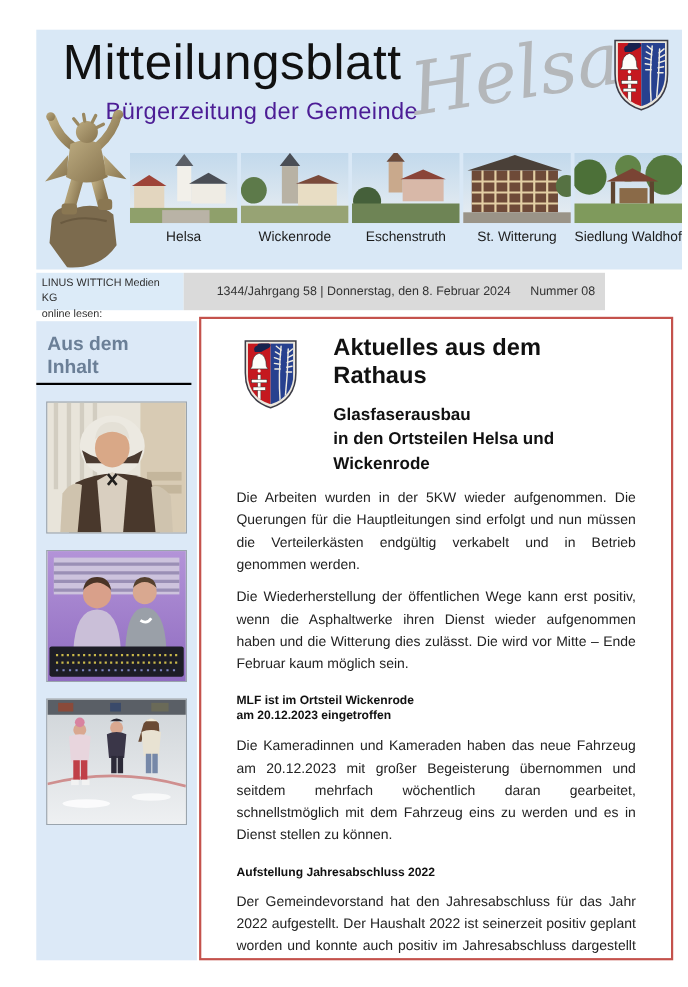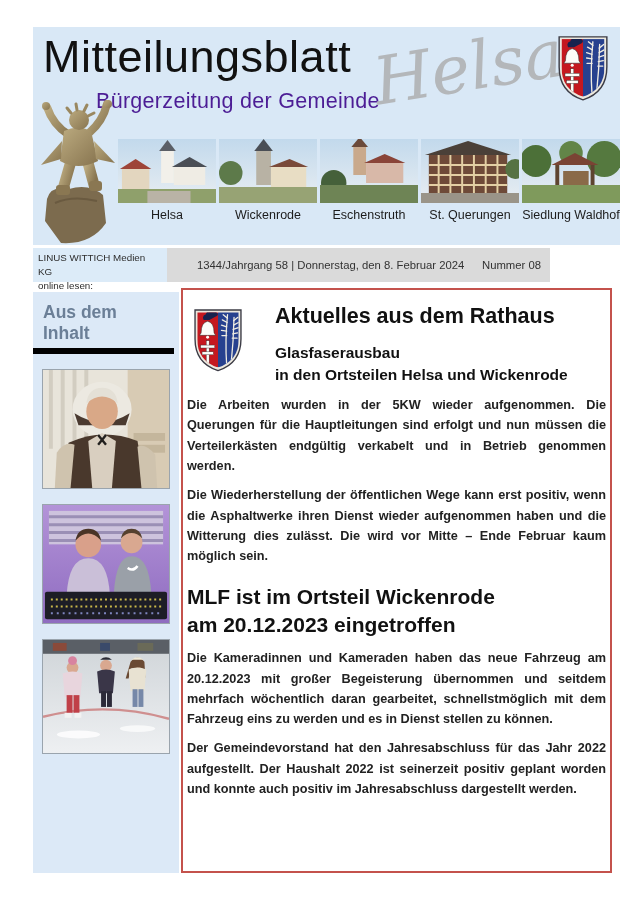--- a/index.html
+++ b/index.html
@@ -1,21 +1,21 @@
 <!DOCTYPE html>
 <html><head>
 <meta charset="utf-8">
 <style>
   * { margin:0; padding:0; box-sizing:border-box; }
   html,body { width:625px; height:897px; background:#fff; font-family:"Liberation Sans", sans-serif; }
   .page { position:relative; width:625px; height:897px; overflow:hidden; background:#fff; }
 
   
   .masthead { position:absolute; left:33px; top:27px; width:587px; height:218px; background:#d9e8f6; }
-  .mast-title { position:absolute; left:10px; top:4px; font-size:45px; color:#111; letter-spacing:.5px; }
+  .mast-title { position:absolute; left:24px; top:4px; font-size:45px; color:#111; letter-spacing:.5px; }
   .mast-subtitle { position:absolute; left:63px; top:62px; font-size:21.5px; color:#4c1d95; letter-spacing:.3px; }
   .mast-script { position:absolute; left:340px; top:2px; font-family:"DejaVu Serif", serif; font-style:italic;
                  font-size:66px; color:#b4b7ba; transform:rotate(-9deg); z-index:2; white-space:nowrap; }
   .mast-crest { position:absolute; right:10px; top:5px; width:54px; height:70px; z-index:3; }
   .statue { position:absolute; left:-2px; top:72px; width:90px; height:146px; z-index:1; }
   .photo-strip { position:absolute; left:85px; top:112px; width:502px; display:flex; gap:3px; z-index:0; }
   .photo-strip .vphoto { flex:1; height:64px; overflow:hidden; }
   .vphoto svg { width:100%; height:100%; display:block; }
   .label-strip { position:absolute; left:85px; top:181px; width:502px; display:flex; gap:3px; }
   .label-strip .vlabel { flex:1; text-align:center; font-size:12.5px; color:#1c1c1c; }
@@ -23,36 +23,36 @@
   
   .infobar { position:absolute; left:33px; top:248px; width:517px; height:34px; display:flex; }
   .info-left { width:134px; background:#dcebf8; padding:3px 5px; font-size:9.8px; color:#2e2e2e; line-height:1.45; }
   .info-left b { color:#111; }
   .info-main { flex:1; background:#dadada; display:flex; align-items:center; justify-content:space-between;
                padding:0 9px 0 30px; font-size:11.3px; color:#333; }
 
   
   .sidebar { position:absolute; left:33px; top:292px; width:146px; height:581px; background:#dce9f7; }
   .sidebar-title { margin:9px 0 0; padding:1px 10px 4px; font-size:17.5px; font-weight:bold; color:#6b7f97;
-                   border-bottom:6px solid #000000; width:141px; }
+                   border-bottom:2px solid #000000; width:141px; }
   .side-photo { width:128px; margin:15px auto 0; border:1px solid #9aa4ad; background:#ddd; overflow:hidden; }
   .side-photo svg { width:100%; display:block; }
   .side-logo { width:128px; margin:20px auto 0; overflow:hidden; }
   .side-logo svg { width:100%; display:block; }
 
   
   .article { position:absolute; left:181px; top:288px; width:431px; height:585px; background:#fff;
-             border:2px solid #c4524c; padding:13px 4px 0; overflow:hidden; }
+             border:2px solid #c4524c; padding:13px 32px 0; overflow:hidden; }
   .article-head { display:flex; margin-bottom:6px; }
   .article-crest { width:52px; height:68px; flex:none; margin:2px 4px 0 5px; }
   .head-text { margin-left:27px; }
   .article-title { font-size:21.5px; font-weight:bold; color:#111; margin:1px 0 13px; }
   .subhead { font-size:15.5px; font-weight:bold; color:#111; line-height:1.42; }
-  .article p { font-size:12.7px; line-height:1.6; text-align:justify; color:#222; margin:9px 0;font-weight:bold; }
-  .sect-head { font-size:21px; font-weight:bold; color:#111; line-height:1.35; margin:16px 0 5px; }
+  .article p { font-size:12.7px; line-height:1.6; text-align:justify; color:#222; margin:9px 0; }
+  .sect-head { font-size:11px; font-weight:bold; color:#111; line-height:1.35; margin:16px 0 5px; }
 </style>
 </head>
 <body>
 
 <svg width="0" height="0" style="position:absolute">
   <defs>
     <clipPath id="shieldClip">
         <path d="M6 7 H54 V38 Q54 63 30 71 Q6 63 6 38 Z"></path>
       </clipPath>
     <g id="helsaCrest">
@@ -193,21 +193,21 @@
           <rect x="42" y="32" width="26" height="14" fill="#8a6a48"></rect>
           <rect x="0" y="46" width="100" height="18" fill="#7f9a5c"></rect>
         </svg>
       </div>
     </div>
 
     <div class="label-strip">
       <div class="vlabel">Helsa</div>
       <div class="vlabel">Wickenrode</div>
       <div class="vlabel">Eschenstruth</div>
-      <div class="vlabel">St. Querungen</div>
+      <div class="vlabel">St. Witterung</div>
       <div class="vlabel">Siedlung Waldhof</div>
     </div>
   </div>
 
   <div class="infobar">
     <div class="info-left">
       <div>LINUS WITTICH Medien KG</div>
       <div><span>online lesen: </span><b>www.wittich.de</b></div>
     </div>
     <div class="info-main">
@@ -313,17 +313,20 @@
 
     <p>Die Arbeiten wurden in der 5KW wieder aufgenommen. Die Querungen für die Hauptleitungen sind erfolgt und nun müssen die Verteilerkästen endgültig verkabelt und in Betrieb genommen werden.</p>
     <p>Die Wiederherstellung der öffentlichen Wege kann erst positiv, wenn die Asphaltwerke ihren Dienst wieder aufgenommen haben und die Witterung dies zulässt. Die wird vor Mitte – Ende Februar kaum möglich sein.</p>
 
     <div class="sect-head">
       <span>MLF ist im Ortsteil Wickenrode</span><br>
       <span>am 20.12.2023 eingetroffen</span>
     </div>
     <p>Die Kameradinnen und Kameraden haben das neue Fahrzeug am 20.12.2023 mit großer Begeisterung übernommen und seitdem mehrfach wöchentlich daran gearbeitet, schnellstmöglich mit dem Fahrzeug eins zu werden und es in Dienst stellen zu können.</p>
 
+    <div class="sect-head">
+      <span>Aufstellung Jahresabschluss 2022</span>
+    </div>
     <p>Der Gemeindevorstand hat den Jahresabschluss für das Jahr 2022 aufgestellt. Der Haushalt 2022 ist seinerzeit positiv geplant worden und konnte auch positiv im Jahresabschluss dargestellt werden.</p>
 
   </div>
 
 </div>
 
 </body></html>

